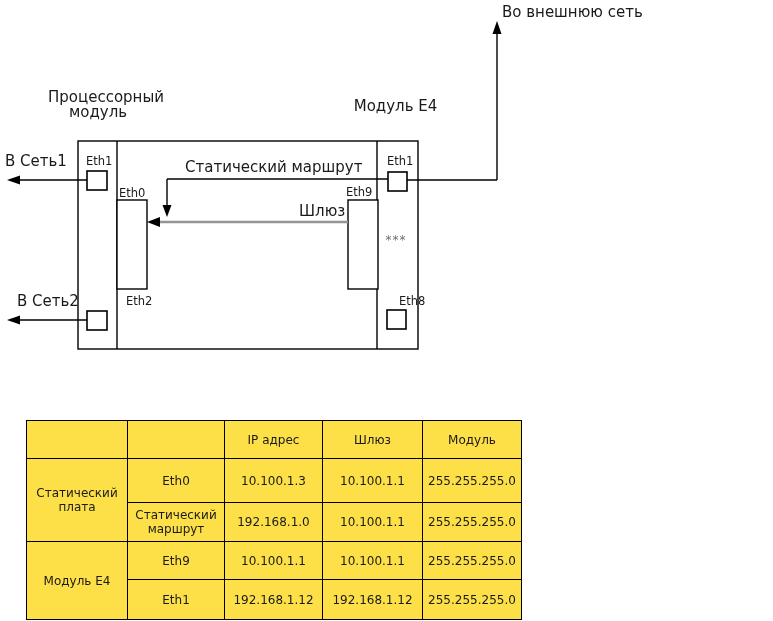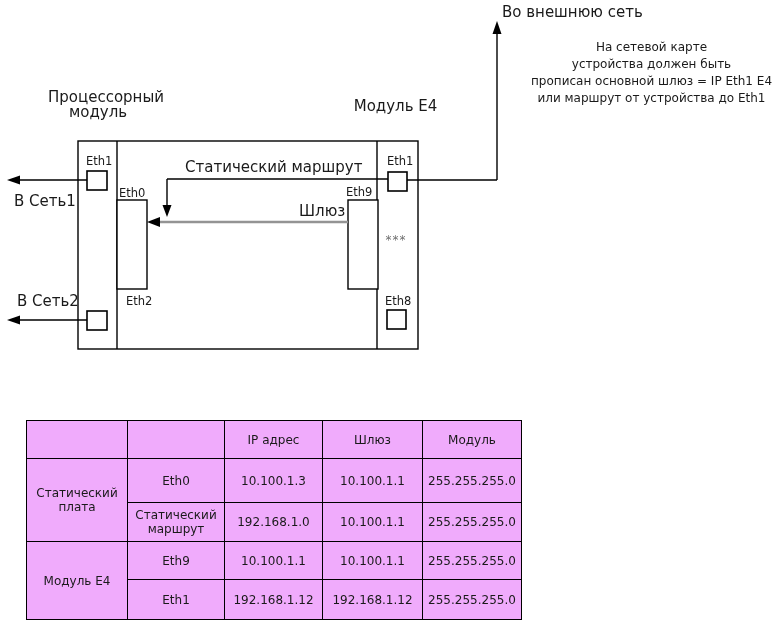--- a/index.html
+++ b/index.html
@@ -20,21 +20,21 @@
   
   #net-table{
     position:absolute;left:26px;top:420px;
     border-collapse:collapse;table-layout:fixed;
     width:495px;font-size:12px;
   }
   #net-table td,#net-table th{
     border:1px solid #000;
     text-align:center;vertical-align:middle;
     font-weight:normal;padding:0 4px;
-    background:#f0abfc;color:#1a1a1a;
+    background:#fde047;color:#1a1a1a;
   }
   .h38{height:38px}.h44{height:44px}.h39{height:39px}.h40{height:40px}
 </style>
 </head>
 <body>
 
 <div id="canvas">
 
   <svg id="svg-layer" width="773" height="621" viewBox="0 0 773 621">
 
@@ -69,50 +69,44 @@
     <polygon points="497,21 492.5,34 501.5,34" fill="#000"></polygon>
 
     <line x1="348" y1="222" x2="156" y2="222" stroke="#949494" stroke-width="2.6"></line>
     <polygon points="147,222 160,217 160,227" fill="#000"></polygon>
   </svg>
 
   <div class="lbl center" style="left:48px;top:90px;width:100px;">Процессорный модуль</div>
 
   <div class="lbl center" style="left:353px;top:99px;width:85px;">Модуль E4</div>
 
-  <div class="lbl" style="left:14px;top:154px;margin-top:40px;">В Сеть1</div>
+  <div class="lbl" style="left:5px;top:154px;">В Сеть1</div>
 
   <div class="lbl" style="left:17px;top:294px;text-align:right;">В Сеть2</div>
 
   <div class="lbl" style="left:502px;top:5px;">Во внешнюю сеть</div>
 
   <div class="lbl port-lbl" style="left:86px;top:154px;">Eth1</div>
 
   <div class="lbl port-lbl" style="left:119px;top:186px;">Eth0</div>
 
   <div class="lbl port-lbl" style="left:86px;top:294px;margin-left:40px;">Eth2</div>
 
   <div class="lbl port-lbl" style="left:387px;top:154px;">Eth1</div>
 
   <div class="lbl port-lbl" style="left:346px;top:185px;">Eth9</div>
 
-  <div class="lbl port-lbl" style="left:385px;top:294px;">Eth8</div>
+  <div class="lbl port-lbl" style="left:399px;top:294px;">Eth8</div>
 
   <div class="stars">***</div>
 
   <div class="lbl" style="left:185px;top:160px;">Статический маршрут</div>
 
   <div class="lbl" style="left:299px;top:204px;">Шлюз</div>
 
-  <div class="note">
-    <div>На сетевой карте</div>
-    <div>устройства должен быть</div>
-    <div>прописан основной шлюз = IP Eth1 E4</div>
-    <div>или маршрут от устройства до Eth1</div>
-  </div>
 
   <table id="net-table">
     <colgroup>
       <col style="width:101px">
         <col style="width:97px">
         <col style="width:98px">
       <col style="width:100px">
         <col style="width:99px">
     </colgroup>
     <tbody>

